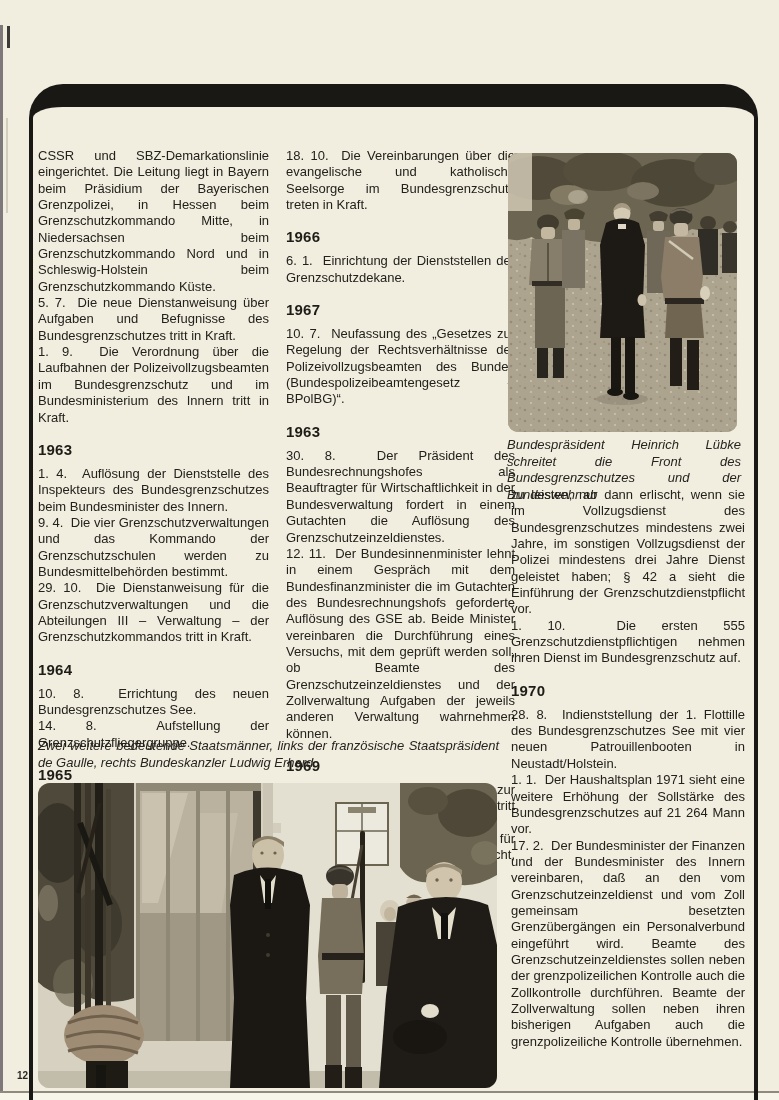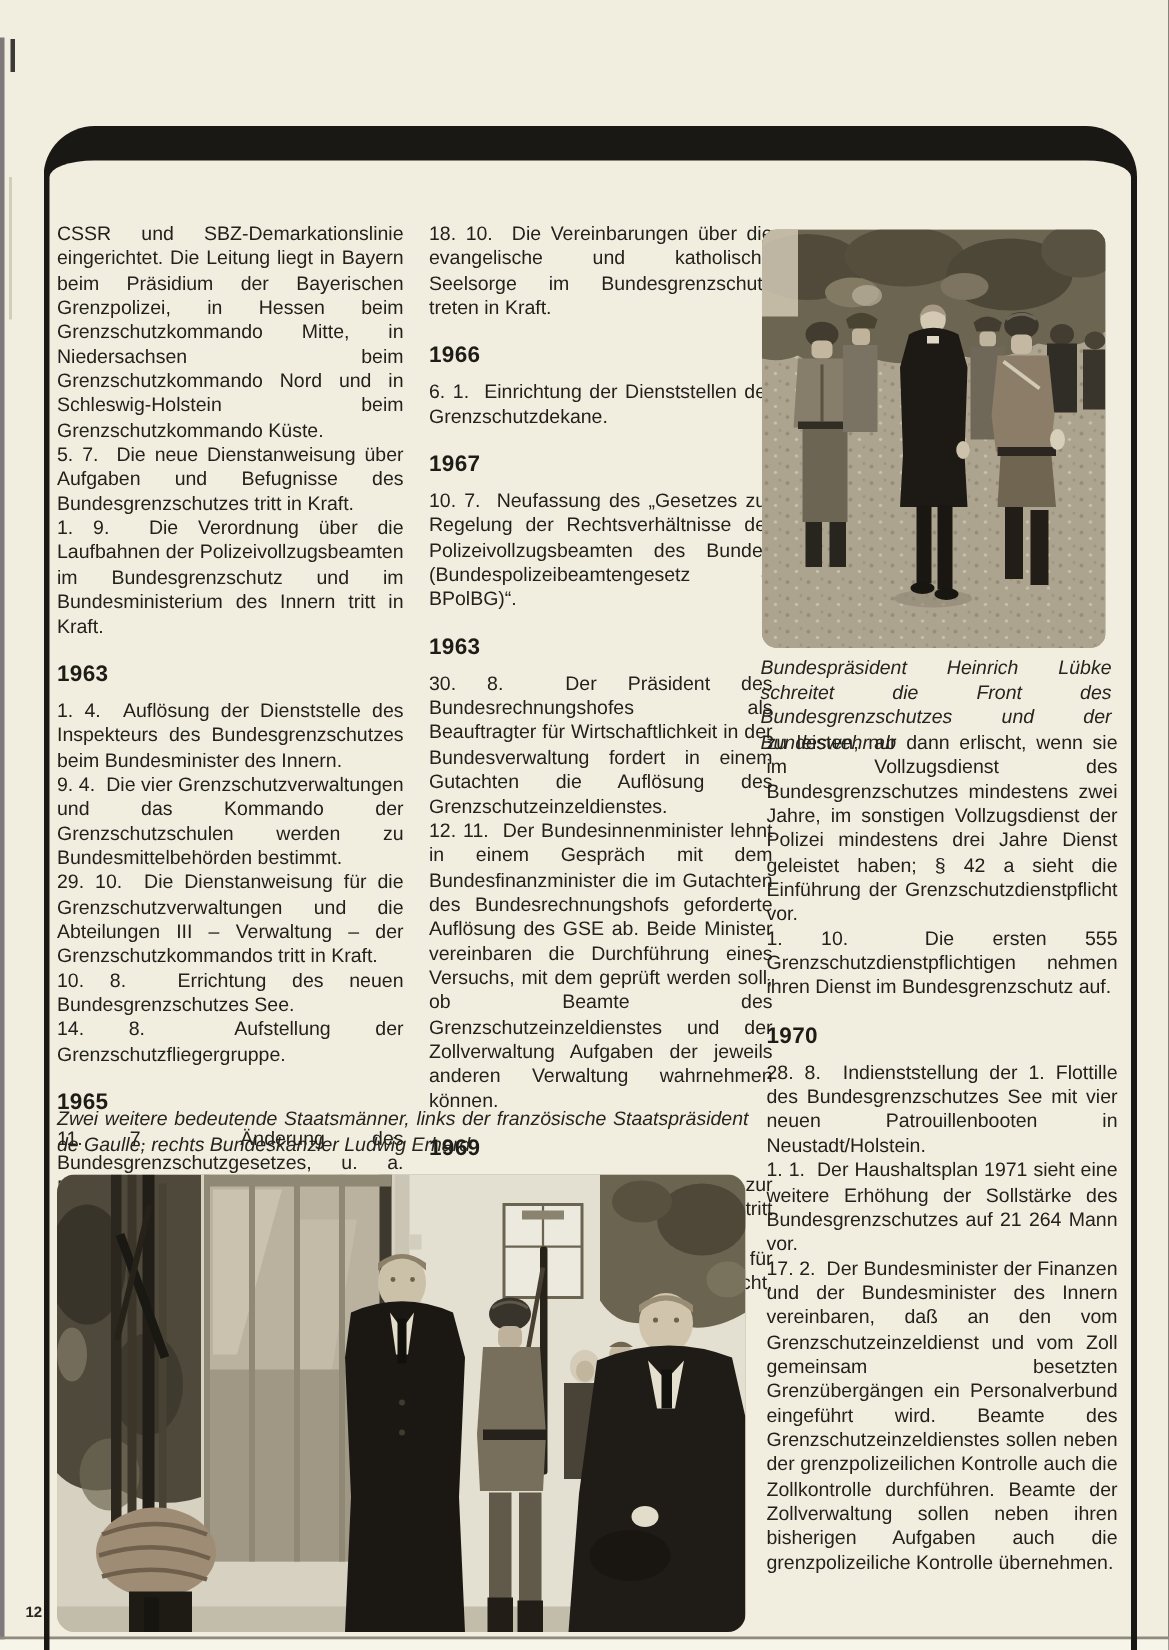--- a/index.html
+++ b/index.html
@@ -95,20 +95,21 @@
 <div class="content">
 
   <div class="col col-1 body-text">
     <p>CSSR und SBZ-Demarkationslinie eingerichtet. Die Leitung liegt in Bayern beim Präsidium der Bayerischen Grenzpolizei, in Hessen beim Grenzschutzkommando Mitte, in Niedersachsen beim Grenzschutzkommando Nord und in Schleswig-Holstein beim Grenzschutzkommando Küste.</p>
     <p>5. 7.&nbsp;&nbsp;Die neue Dienstanweisung über Aufgaben und Befugnisse des Bundesgrenzschutzes tritt in Kraft.</p>
     <p>1. 9.&nbsp;&nbsp;Die Verordnung über die Laufbahnen der Polizeivollzugsbeamten im Bundesgrenzschutz und im Bundesministerium des Innern tritt in Kraft.</p>
     <h3 class="year">1963</h3>
     <p>1. 4.&nbsp;&nbsp;Auflösung der Dienststelle des Inspekteurs des Bundesgrenzschutzes beim Bundesminister des Innern.</p>
     <p>9. 4.&nbsp;&nbsp;Die vier Grenzschutzverwaltungen und das Kommando der Grenzschutzschulen werden zu Bundesmittelbehörden bestimmt.</p>
     <p>29. 10.&nbsp;&nbsp;Die Dienstanweisung für die Grenzschutzverwaltungen und die Abteilungen III – Verwaltung – der Grenzschutzkommandos tritt in Kraft.</p>
+    <h3 class="year">1964</h3>
     <p>10. 8.&nbsp;&nbsp;Errichtung des neuen Bundesgrenzschutzes See.</p>
     <p>14. 8.&nbsp;&nbsp;Aufstellung der Grenzschutzfliegergruppe.</p>
     <h3 class="year">1965</h3>
     <p>11. 7.&nbsp;&nbsp;Änderung des Bundesgrenzschutzgesetzes, u. a. Einführung des „Kombattantenstatus“ (§ 2 b).</p>
   </div>
 
   <div class="col col-2 body-text">
     <p>18. 10.&nbsp;&nbsp;Die Vereinbarungen über die evangelische und katholische Seelsorge im Bundesgrenzschutz treten in Kraft.</p>
     <h3 class="year">1966</h3>
     <p>6. 1.&nbsp;&nbsp;Einrichtung der Dienststellen der Grenzschutzdekane.</p>

